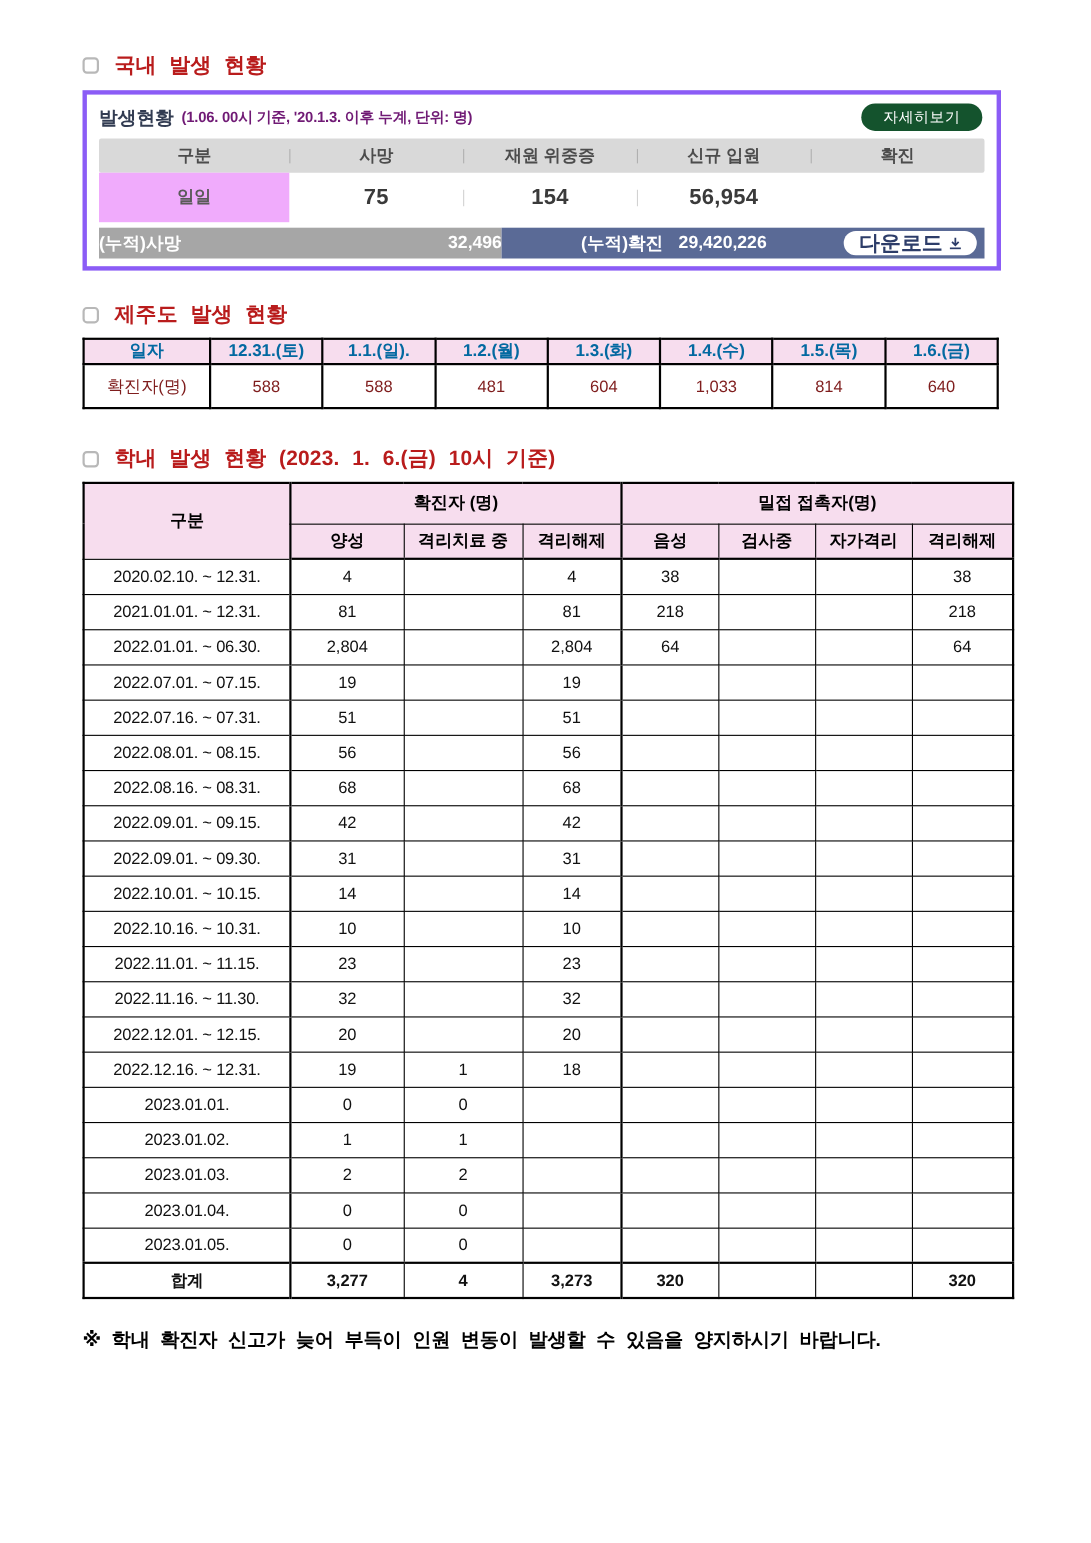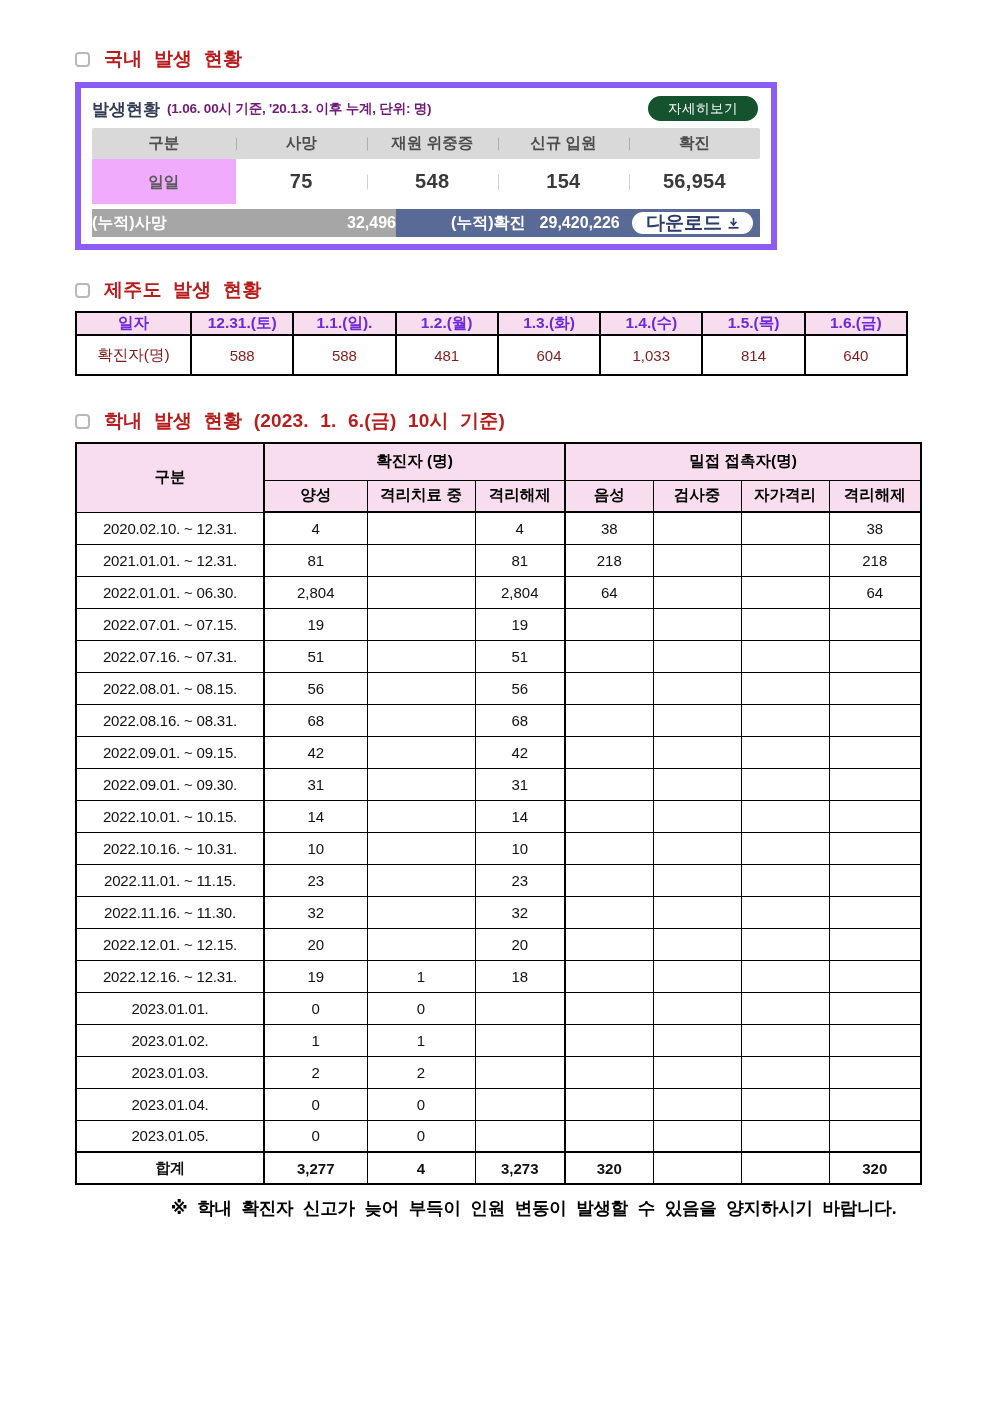--- a/index.html
+++ b/index.html
@@ -18,22 +18,22 @@
     word-spacing: 6px; letter-spacing: 0.2px;
   }
   .sq {
     width: 15px; height: 15px; flex: 0 0 15px;
     border: 2px solid #b8b8b8; border-radius: 4px;
     margin-right: 14px; background: #fff;
   }
 
   
   .widget {
-    width: 702px; margin-top: 10px;
-    border: 6px solid #8b5cf6; background: #fff;
+    width: 835px; margin-top: 10px;
+    border: 4px solid #8b5cf6; background: #fff;
     padding: 7px 11px 7px 11px;
   }
   .w-head { position: relative; height: 28px; display: flex; align-items: center; }
   .w-title { font-size: 17px; font-weight: 700; color: #323c52; margin-right: 7px; }
   .w-sub { font-size: 13.5px; color: #701a75; font-weight: 600; letter-spacing: -0.2px; }
   .detail-btn {
     position: absolute; right: 2px; top: 1px;
     height: 25px; padding: 0 20px;
     background: #14532d; color: #fff; border: none; border-radius: 13px;
     font-size: 13.5px; font-weight: 400; cursor: pointer;
@@ -71,39 +71,39 @@
   }
   .w-footer { display: flex; height: 28px; margin-top: 5px; }
   .f-left {
     width: 45.5%; background: #a6a6a6; color: #fff;
     display: flex; align-items: center; justify-content: space-between;
     font-size: 16px; font-weight: 700; gap: 14px;
   }
   .f-right {
     flex: 1; background: #5a6a96; color: #fff; position: relative;
     display: flex; align-items: center; font-size: 16px; font-weight: 700;
-    padding-left: 55px; gap: 14px;
+    padding-left: 72px; gap: 14px;
   }
   .dl-btn {
     position: absolute; right: 7px; top: 50%; transform: translateY(-50%);
     height: 22px; padding: 0 14px; border: none; border-radius: 12px;
     background: #fff; color: #2d3d69; font-size: 19px; font-weight: 700;
     display: flex; align-items: center; gap: 6px; cursor: pointer;
     font-family: inherit;
   }
   .dl-ico { display: inline-flex; }
 
   
   .jeju-table {
     border-collapse: collapse; width: 833px; margin-top: 8px;
     table-layout: fixed; text-align: center;
   }
   .jeju-table th, .jeju-table td { border: 2px solid #000; }
   .jeju-table th {
-    background: #f7ddee; height: 22px; font-size: 15.5px; font-weight: 700; color: #6d28d9;
+    background: #f7ddee; height: 22px; font-size: 15.5px; font-weight: 700; color: #0369a1;
   }
   .jeju-table td { height: 40px; font-size: 15px; color: #7f1d1d; background: #fff; }
   .jeju-table .jlabel { font-size: 15.5px; }
 
   
   .school-table {
     border-collapse: collapse; width: 845px; margin-top: 8px;
     table-layout: fixed; text-align: center;
   }
   .school-table th, .school-table td { border: 1px solid #000; }
@@ -114,22 +114,22 @@
   .school-table tr.grp-row th { height: 37px; }
   .school-table tr.sub th { height: 32px; border-bottom: 2px solid #000; }
   .school-table .corner { border-right: 2px solid #000; }
   .school-table .thickL { border-left: 2px solid #000; }
   .school-table td { height: 32px; font-size: 15px; background: #fff; color: #111; }
   .school-table td.slabel { border-right: 2px solid #000; letter-spacing: -0.2px; }
   .school-table tr.total td { border-top: 2px solid #000; font-weight: 700; }
 
   
   .footnote {
-    margin-top: 11px; font-size: 17.5px; font-weight: 700; color: #000;
-    word-spacing: 5px; letter-spacing: -0.2px; text-align: center;
+    margin-top: 25px; font-size: 17.5px; font-weight: 700; color: #000;
+    word-spacing: 5px; letter-spacing: -0.2px;
   }
 
   .mt-sec2 { margin-top: 27px; }
   .mt-sec3 { margin-top: 32px; }
 </style>
 </head>
 <body>
 
 <div class="page">
 
@@ -149,21 +149,20 @@
       <div class="d-hcell c-label">구분</div>
       <div class="d-hcell c-val">사망</div>
       <div class="d-hcell c-val">재원 위중증</div>
       <div class="d-hcell c-val">신규 입원</div>
       <div class="d-hcell c-val">확진</div>
     </div>
 
     <div class="d-row">
       <div class="d-label">일일</div>
       <div class="d-val">75</div>
-      <div class="d-val">548</div>
       <div class="d-val">154</div>
       <div class="d-val">56,954</div>
     </div>
 
     <div class="w-footer">
       <div class="f-left">
         <span>(누적)사망</span>
         <span>32,496</span>
       </div>
       <div class="f-right">

